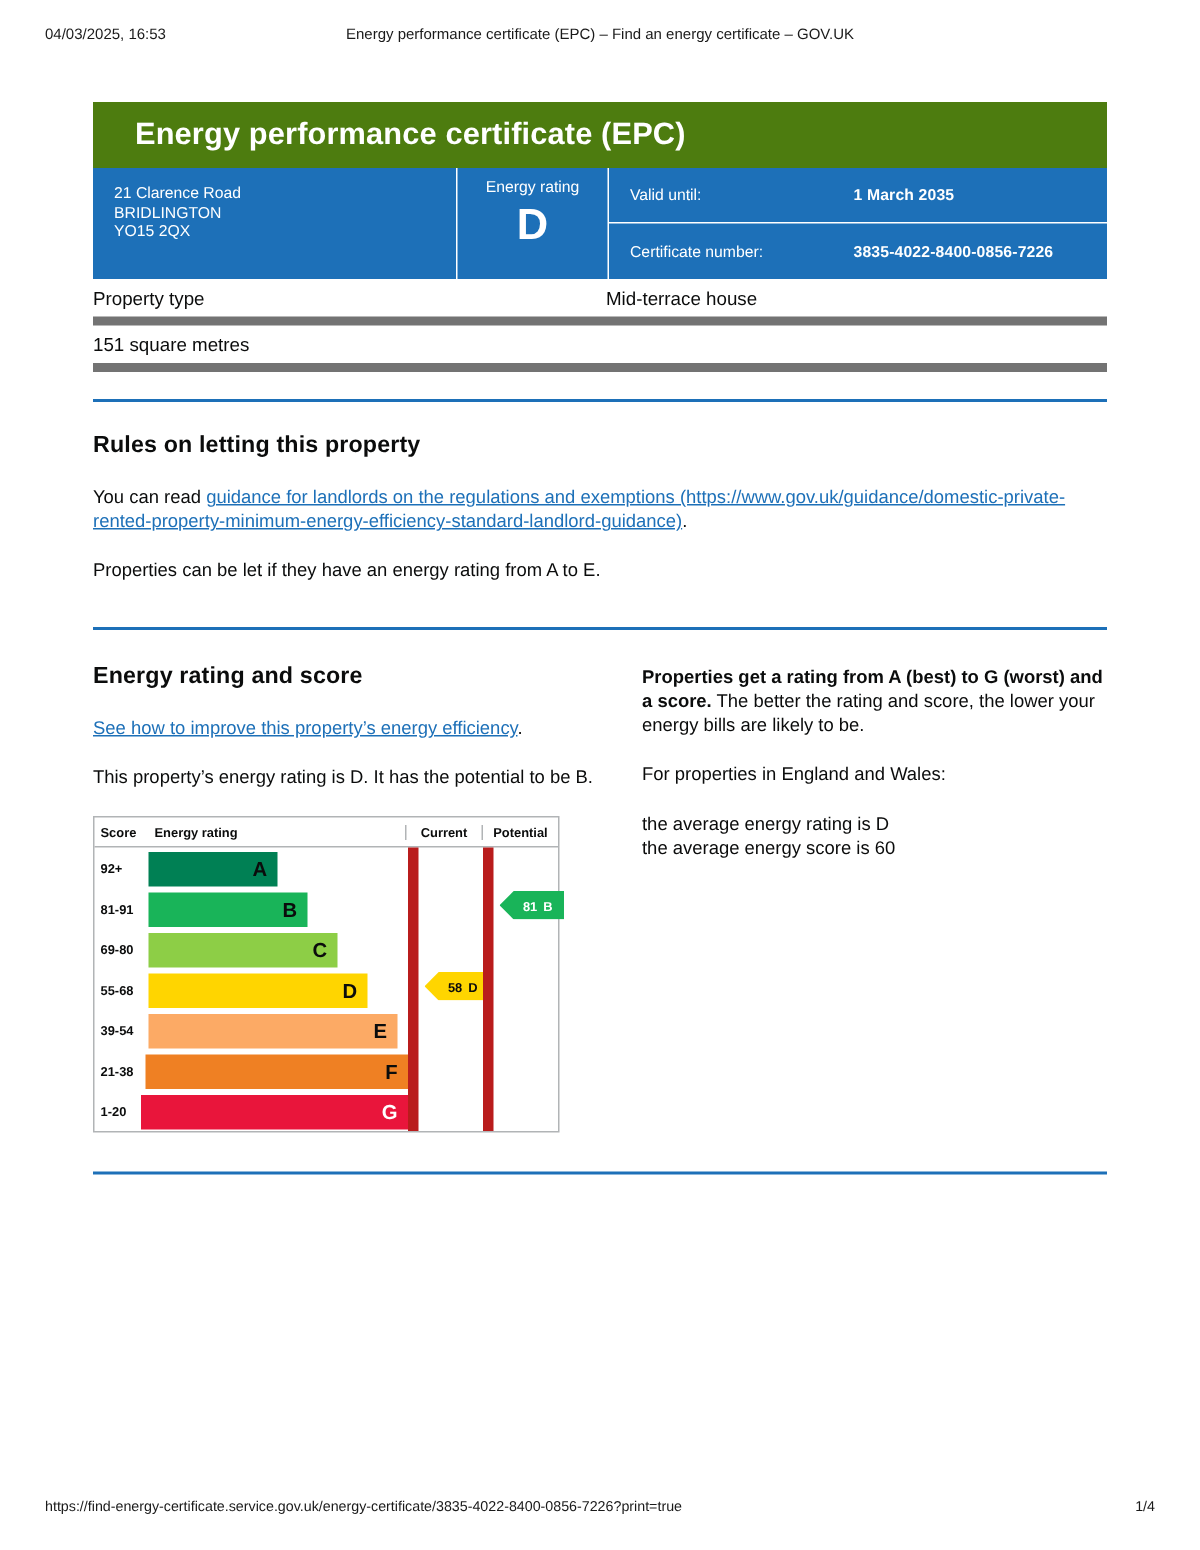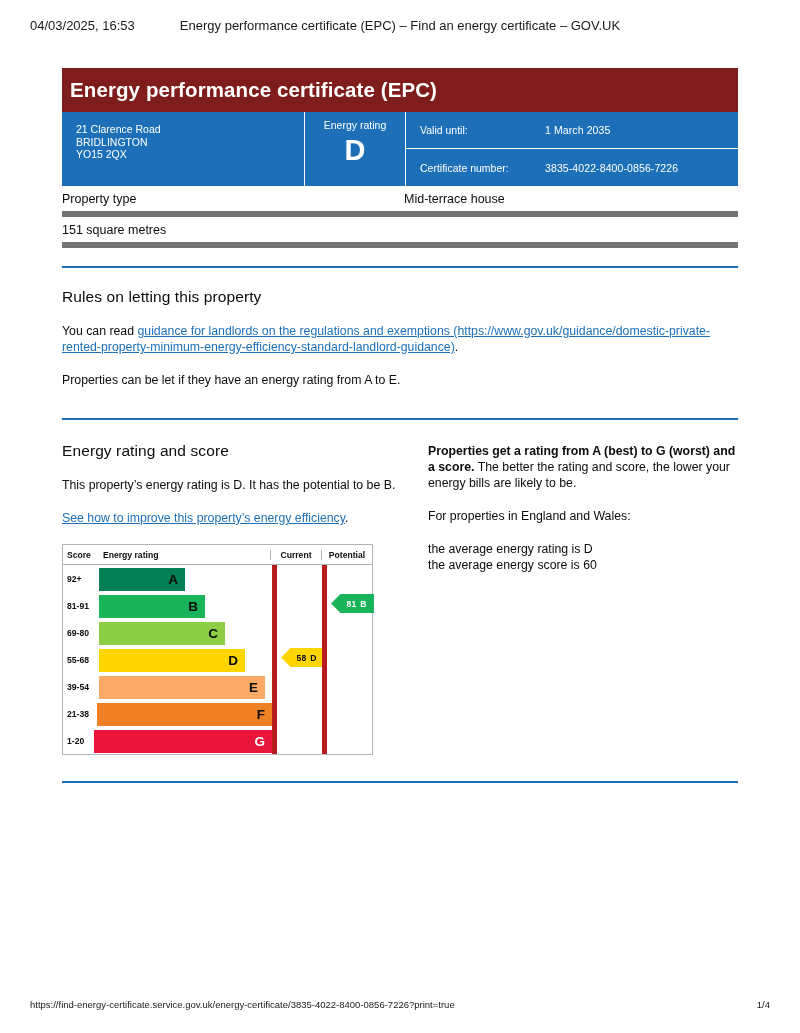--- a/index.html
+++ b/index.html
@@ -14,21 +14,21 @@
     color: #0b0c0c;
     position: relative;
     overflow: hidden;
   }
   .print-header {
     position: absolute;
     top: 18px;
     left: 0;
     width: 800px;
     height: 14px;
-    font-size: 13px;
+    font-size: 10px;
     color: #1a1a1a;
   }
   .print-header .ph-date {
     position: absolute;
     left: 30px;
     top: 0;
     white-space: nowrap;
   }
   .print-header .ph-title {
     position: absolute;
@@ -63,26 +63,26 @@
 
   .page {
     position: absolute;
     left: 62px;
     top: 68px;
     width: 676px;
   }
 
   
   .epc-title {
-    background: #7f1d1d;
+    background: #4d7c0f;
     color: #ffffff;
     height: 44px;
     display: flex;
     align-items: center;
-    padding-left: 8px;
+    padding-left: 28px;
     box-sizing: border-box;
   }
   .epc-title span {
     font-size: 20.5px;
     font-weight: bold;
     letter-spacing: 0.1px;
   }
 
   
   .info-band {
@@ -121,29 +121,30 @@
     display: flex;
     flex-direction: column;
   }
   .info-meta-row {
     height: 37px;
     display: flex;
     align-items: center;
     box-sizing: border-box;
     padding-left: 14px;
     font-size: 10.5px;
+    gap: 24px;
   }
   .info-meta-row:first-child {
     border-bottom: 1px solid #ffffff;
   }
   .info-meta-row .k {
     width: 125px;
   }
   .info-meta-row .v {
-    font-weight: normal;
+    font-weight: bold;
     letter-spacing: 0.1px;
   }
 
   
   .detail-row {
     display: flex;
     height: 25px;
     align-items: center;
     border-bottom: 6px solid #737373;
     font-size: 12.5px;
@@ -155,21 +156,21 @@
   .detail-row .dk {
     width: 342px;
   }
   .rule-thick {
     border-bottom: 2px solid #1d70b8;
     margin-top: 18px;
   }
 
   h2.sec {
     font-size: 15.5px;
-    font-weight: normal;
+    font-weight: bold;
     margin: 20px 0 0 0;
     letter-spacing: 0.1px;
   }
   p.body {
     font-size: 12.3px;
     line-height: 16px;
     margin: 17px 0 0 0;
   }
   a.lnk {
     color: #1d70b8;
@@ -245,21 +246,21 @@
     padding-right: 7px;
     box-sizing: border-box;
     color: #0b0c0c;
     font-size: 13.5px;
     font-weight: bold;
     position: relative;
   }
   .bar-letter-white { color: #ffffff; }
   .col-cur, .col-pot {
     width: 51px;
-    border-left: 5px solid #b91c1c;
+    border-left: 7px solid #b91c1c;
     box-sizing: border-box;
     position: relative;
   }
   .arrow {
     position: absolute;
     height: 19px;
     width: 43px;
     left: 4px;
     display: flex;
     align-items: center;
@@ -326,22 +327,22 @@
 
   <h2 class="sec">Rules on letting this property</h2>
   <p class="body"><span>You can read </span><a class="lnk" href="#">guidance for landlords on the regulations and exemptions (https://www.gov.uk/guidance/domestic-private-rented-property-minimum-energy-efficiency-standard-landlord-guidance)</a><span>.</span></p>
   <p class="body">Properties can be let if they have an energy rating from A to E.</p>
 
   <div class="rule-thick" style="margin-top:30px;"></div>
 
   <div class="cols">
     <div class="col-left">
       <h2 class="sec">Energy rating and score</h2>
+      <p class="body"><a class="lnk" href="#">See how to improve this property’s energy efficiency</a><span>.</span></p>
       <p class="body">This property’s energy rating is D. It has the potential to be B.</p>
-      <p class="body"><a class="lnk" href="#">See how to improve this property’s energy efficiency</a><span>.</span></p>
 
       <div class="graph">
         <div class="graph-head">
           <div class="gh-score">Score</div>
           <div class="gh-rating">Energy rating</div>
           <div class="gh-cur">Current</div>
           <div class="gh-pot">Potential</div>
         </div>
         <div class="graph-body">
           <div class="bars">

